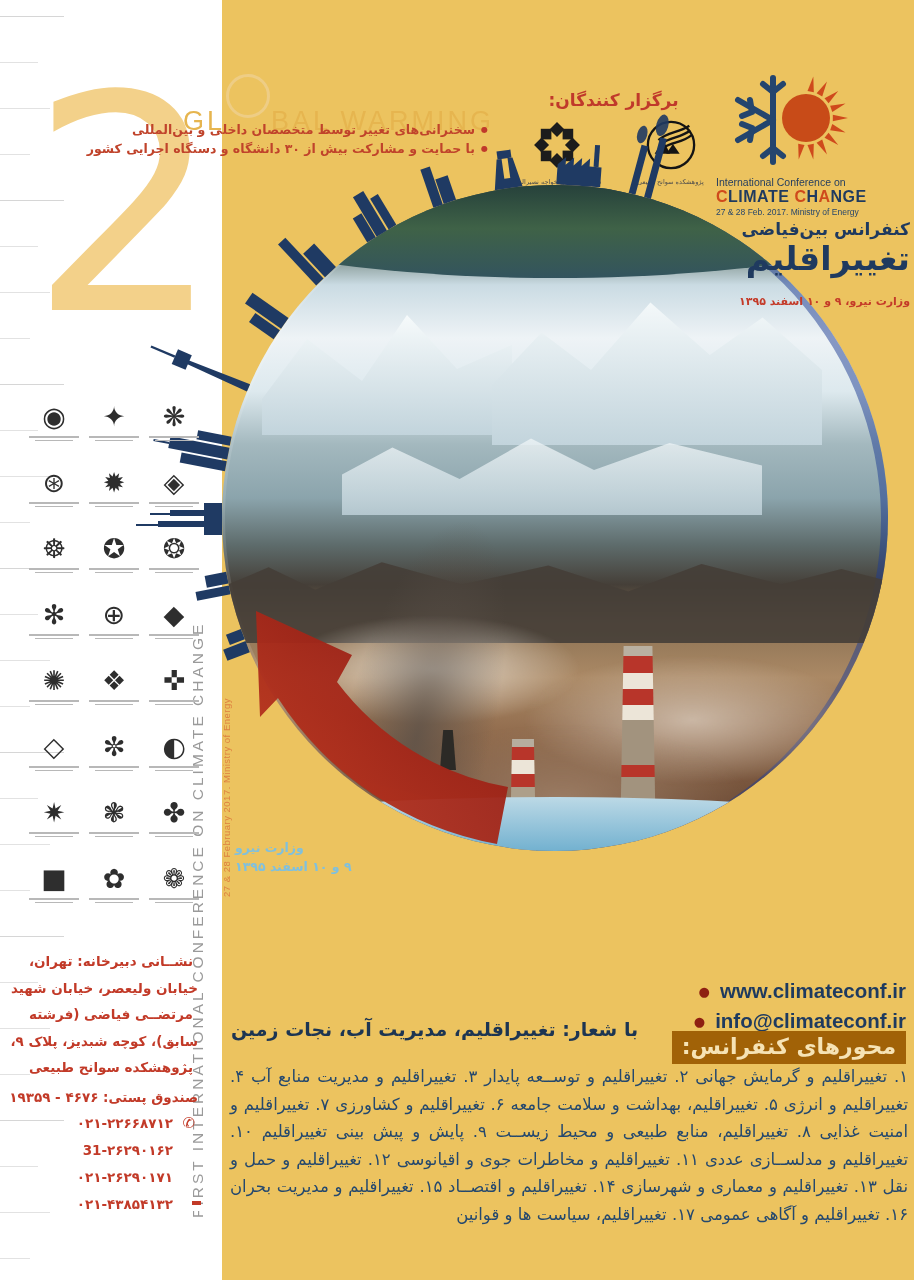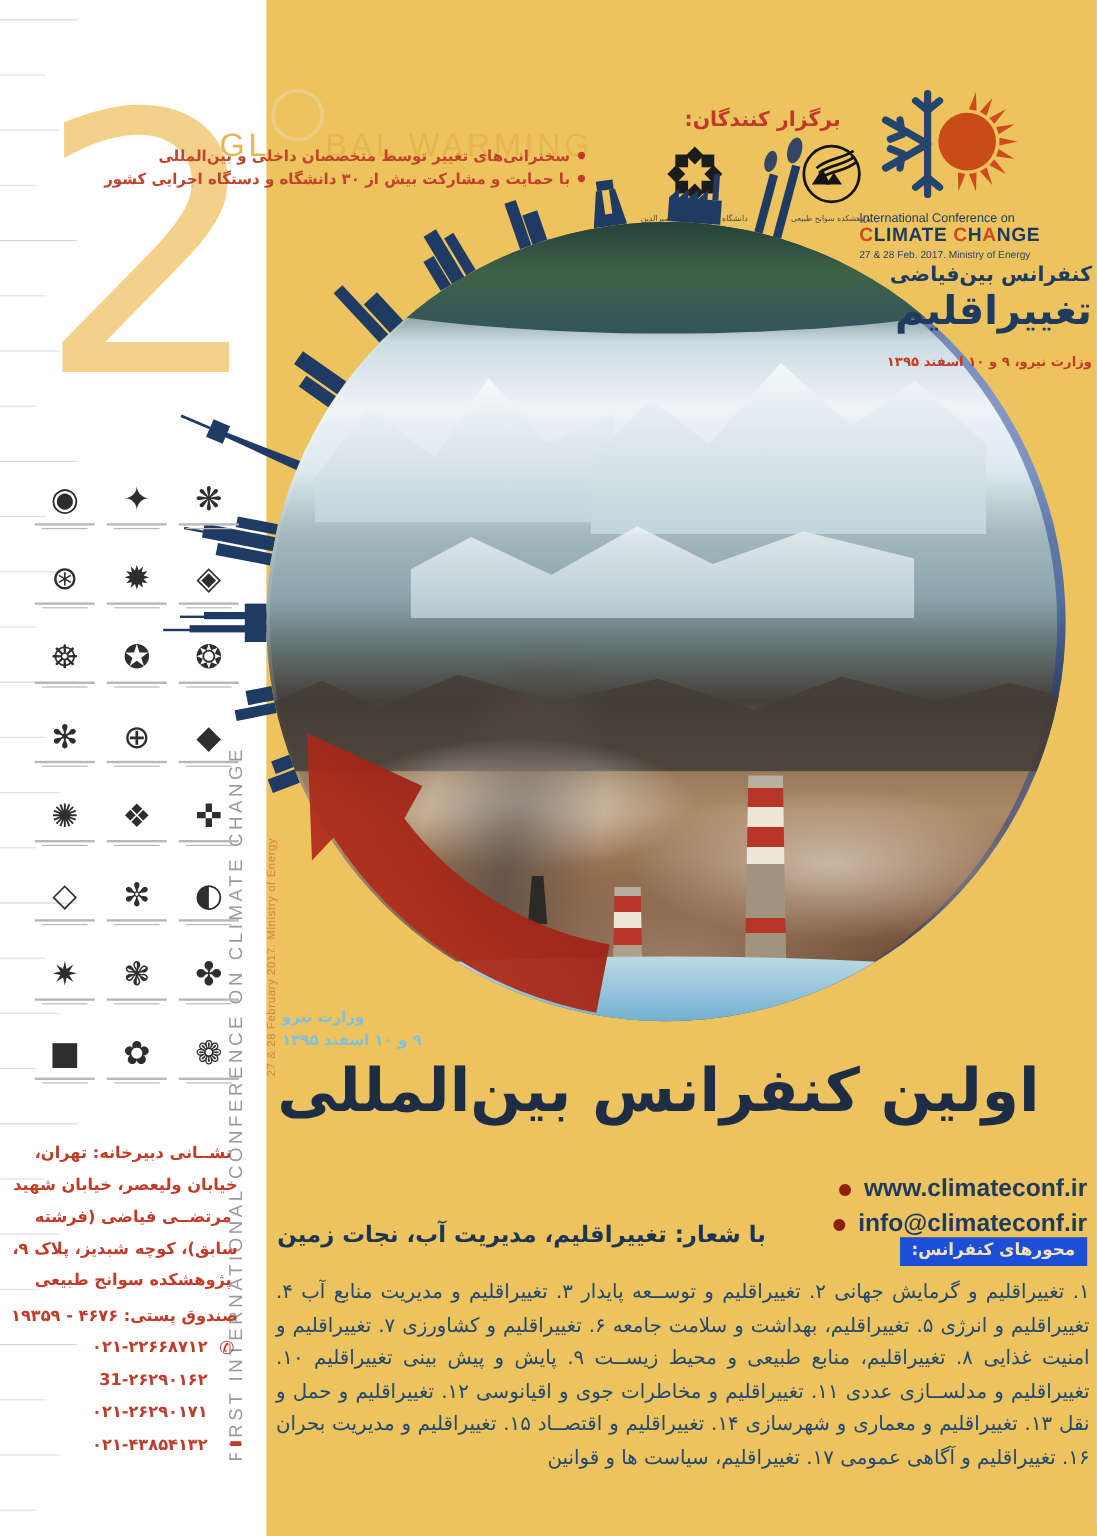--- a/index.html
+++ b/index.html
@@ -29,21 +29,21 @@
 
   
   .features { position:absolute; left:186px; top:120px; width:302px; list-style:none;
               direction:rtl; text-align:right; }
   .features li { white-space:nowrap; font-size:12.5px; font-weight:bold; color:#c0432b;
                  line-height:19px; }
   .features li::before { content:"●"; font-size:8px; color:#c0392b; margin-left:6px;
                          vertical-align:2px; }
 
   
-  .organizers { position:absolute; left:528px; top:90px; width:215px; text-align:center; }
+  .organizers { position:absolute; left:506px; top:90px; width:215px; text-align:center; }
   .organizers-heading { font-size:17px; font-weight:bold; color:#c0392b; direction:rtl; }
   .organizer-row { display:flex; justify-content:center; gap:22px; margin-top:8px; }
   .organizer { width:92px; text-align:center; }
   .organizer .cap { font-size:6.5px; color:#4c4c4c; margin-top:2px; direction:rtl; line-height:8px; }
 
   
   .conf-logo { position:absolute; left:716px; top:70px; width:194px; z-index:6; }
   .cl-en1 { font-family:"Liberation Sans", sans-serif; font-size:10.5px; color:#1f3a5f; margin-top:2px; }
   .cl-brand { font-family:"Liberation Sans", sans-serif; font-size:16px; font-weight:bold;
               color:#1f3a5f; letter-spacing:.5px; }
@@ -129,22 +129,22 @@
   .main-title .t1 { font-size:50px; line-height:62px; white-space:nowrap; }
   .main-title .t2 { font-size:50px; line-height:58px; white-space:nowrap; }
   .slogan { position:absolute; left:231px; top:1018px; direction:rtl; text-align:left;
             font-size:19px; font-weight:bold; color:#1d3552; z-index:5; white-space:nowrap; }
 
   
   .links { position:absolute; right:8px; top:977px; text-align:right; z-index:5; }
   .link-row { line-height:27.5px; white-space:nowrap; }
   .link-bullet { color:#8e2012; font-size:13px; margin-right:10px; vertical-align:2px; }
   .link-text { font-family:"Liberation Sans", sans-serif; font-size:20.5px; font-weight:bold; color:#1e3a5f; }
-  .topics-head { position:absolute; right:8px; top:1031px; background:#1d4ed8; color:#f6e3b5;
-                 direction:rtl; font-size:14px; font-weight:bold; padding:3px 10px 5px; z-index:5; }
+  .topics-head { position:absolute; right:8px; top:1031px; background:#a16207; color:#f6e3b5;
+                 direction:rtl; font-size:22px; font-weight:bold; padding:3px 10px 5px; z-index:5; }
   .topics-body { position:absolute; left:230px; top:1063px; width:678px; direction:rtl;
                  text-align:justify; font-size:16.5px; line-height:27.5px; color:#24486e; z-index:5; }
 
   
   .sponsors { position:absolute; left:24px; top:400px; width:180px; display:grid;
               grid-template-columns:repeat(3,1fr); row-gap:5px; z-index:4; }
   .sponsor { text-align:center; height:61px; }
   .sponsor .glyph { font-size:27px; line-height:34px; color:#2e2e2e; }
   .sponsor .cap-bar { height:1.5px; background:#b8b8b8; margin:2px auto 0; }
   .sponsor .cap-bar.w1 { width:82%; } .sponsor .cap-bar.w2 { width:64%; }
@@ -504,21 +504,20 @@
       <span class="phone-num">۰۲۱-۴۳۸۵۴۱۳۲</span>
     </div>
   </div>
 
   <div class="ministry-note">
     <div>وزارت نیرو</div>
     <div>۹ و ۱۰ اسفند ۱۳۹۵</div>
   </div>
 
   <div class="main-title">
-    <div class="t1">اولین کنفرانس بین‌المللی</div>
   </div>
 
   <div class="slogan">با شعار: تغییراقلیم، مدیریت آب، نجات زمین</div>
 
   <div class="links">
     <div class="link-row">
       <span class="link-bullet">●</span><span class="link-text">www.climateconf.ir</span>
     </div>
     <div class="link-row">
       <span class="link-bullet">●</span><span class="link-text">info@climateconf.ir</span>

